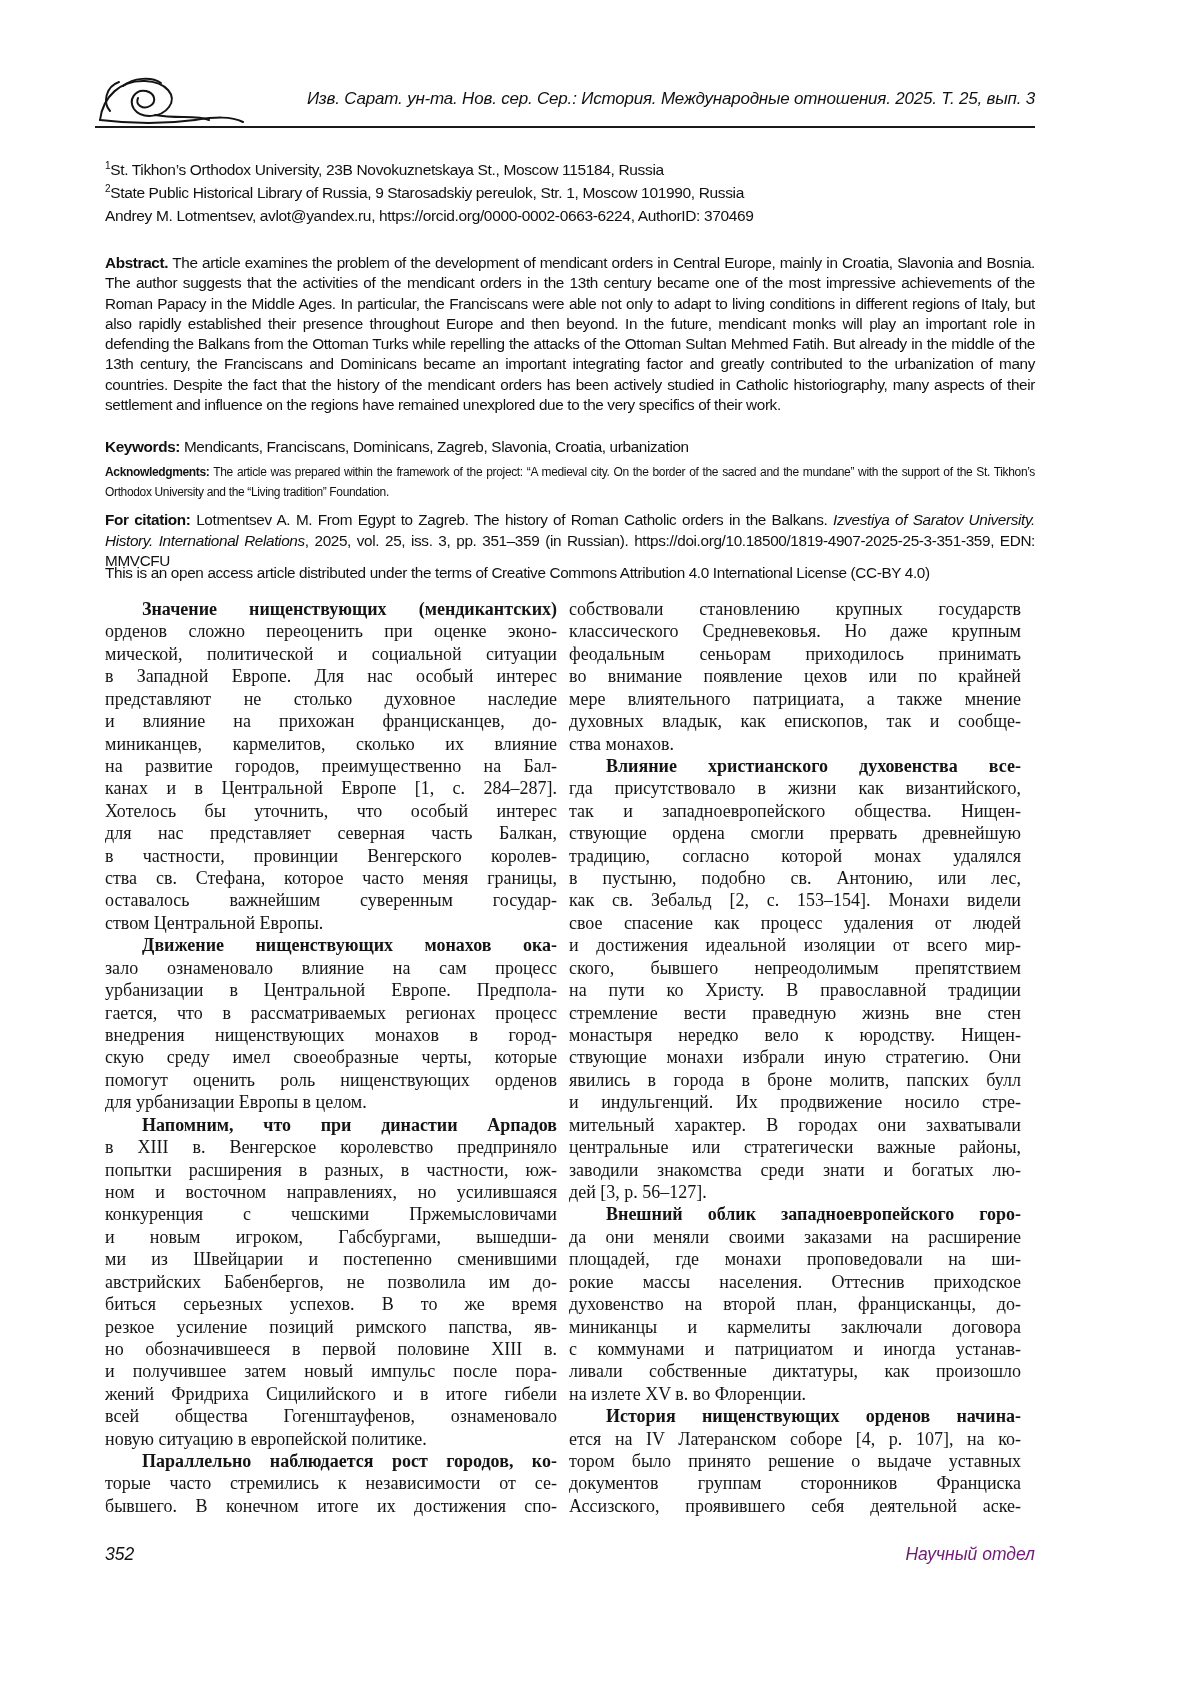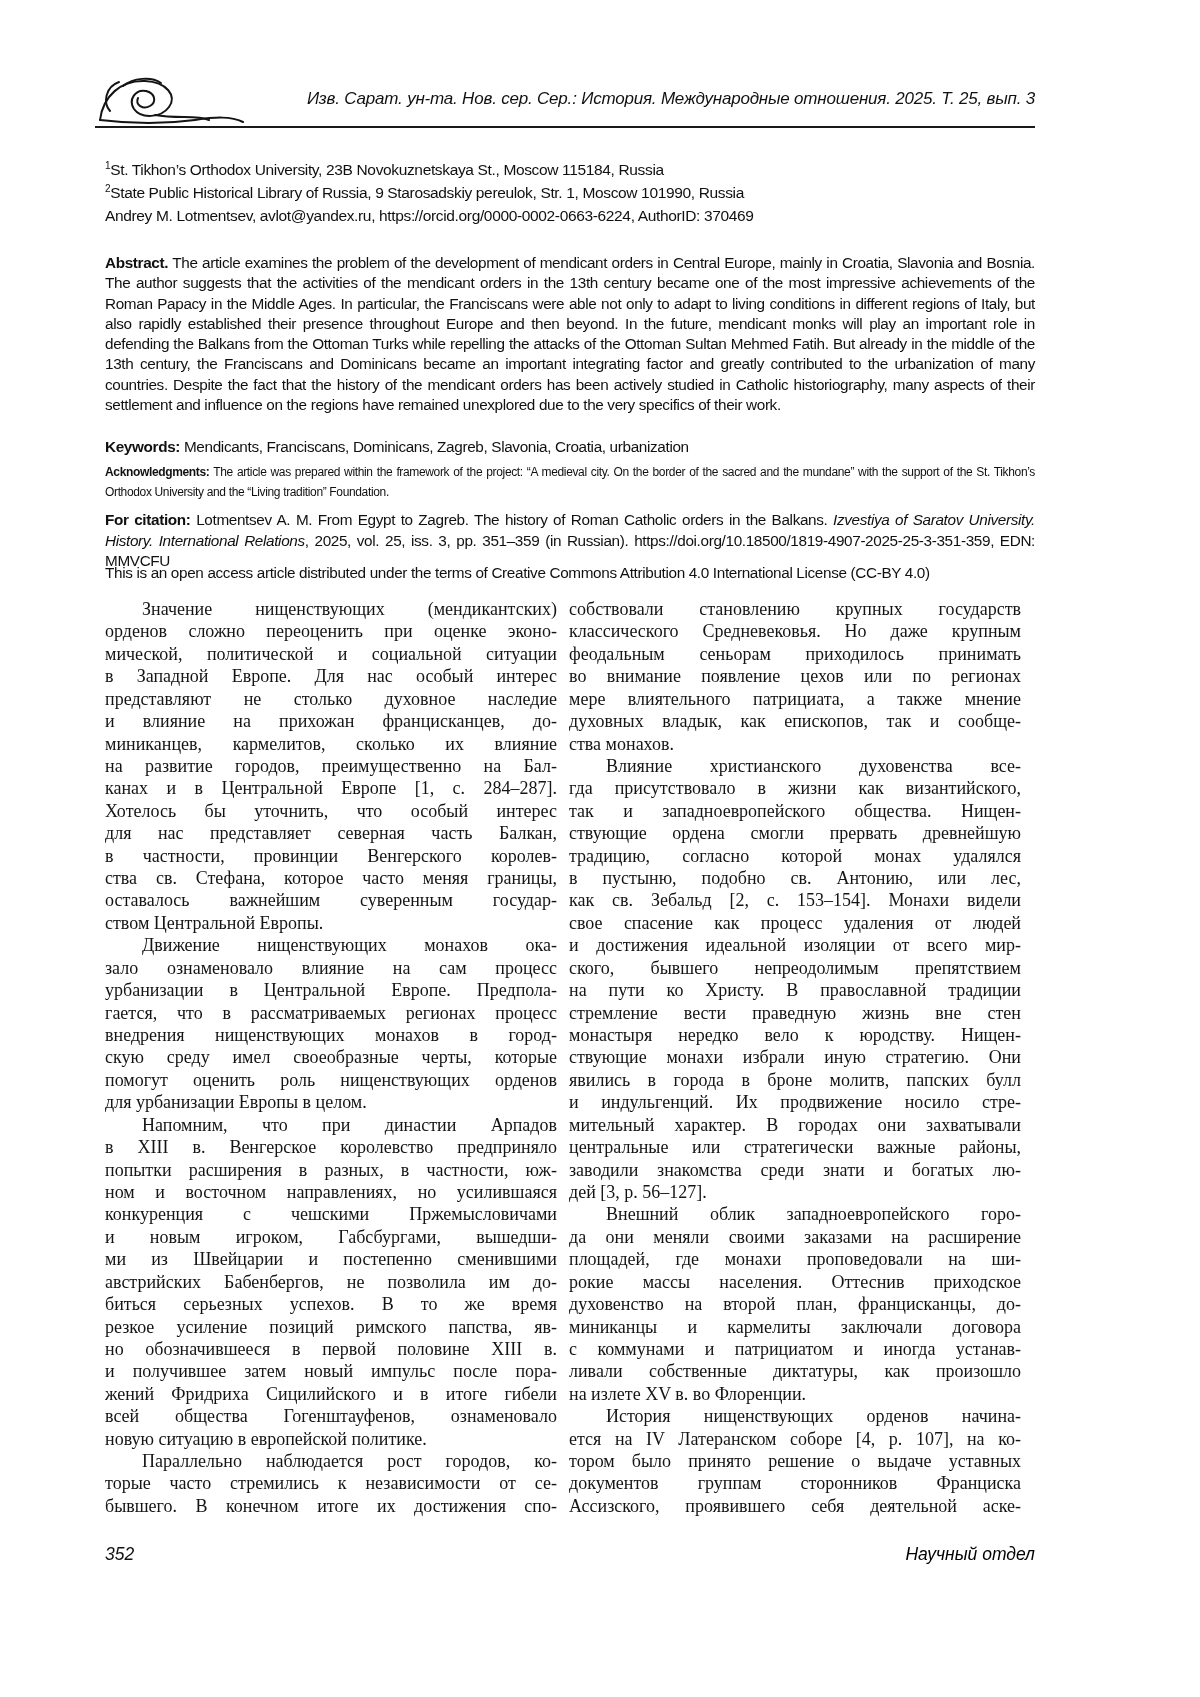--- a/index.html
+++ b/index.html
@@ -41,29 +41,29 @@
   .col{
     position:absolute;top:598px;width:452px;height:925px;
     font:18px/22.42px "Liberation Serif",serif;
     color:#141414;
     overflow:hidden;
   }
   .col-left{left:105px;}
   .col-right{left:569px;}
   .bline{text-align:justify;text-align-last:justify;text-justify:inter-word;white-space:normal;}
   .bline.pend{text-align-last:left;}
-  .bline.ind{text-indent:37px;}
+  .bline.ind{text-indent:37px;font-weight:bold;}
   
   .footer-num{
     position:absolute;left:105px;top:1543px;
     font:italic 17.5px/22px "Liberation Sans",sans-serif;color:#111;
   }
   .footer-sec{
     position:absolute;left:535px;top:1543px;width:500px;text-align:right;
-    font:italic 17.5px/22px "Liberation Sans",sans-serif;color:#000000;
+    font:italic 17.5px/22px "Liberation Sans",sans-serif;color:#701a75;
   }
 </style>
 </head>
 <body>
 
 <div class="page">
 
   <svg class="ornament" viewBox="0 0 150 52" aria-hidden="true">
     <g fill="none" stroke="#141414" stroke-width="2" stroke-linecap="round">
       <path d="M5 46 C8 22 26 6 50 7 C72 8 82 22 74 33 C66 44 46 45 39 35 C33 26 40 15 51 17"></path>
@@ -143,21 +143,21 @@
       <div class="bline">всей общества Гогенштауфенов, ознаменовало</div>
       <div class="bline pend">новую ситуацию в европейской политике.</div>
       <div class="bline ind">Параллельно наблюдается рост городов, ко-</div>
       <div class="bline">торые часто стремились к независимости от се-</div>
       <div class="bline">бывшего. В конечном итоге их достижения спо-</div>
     </div>
   <div class="col col-right">
       <div class="bline">собствовали становлению крупных государств</div>
       <div class="bline">классического Средневековья. Но даже крупным</div>
       <div class="bline">феодальным сеньорам приходилось принимать</div>
-      <div class="bline">во внимание появление цехов или по регионах</div>
+      <div class="bline">во внимание появление цехов или по крайней</div>
       <div class="bline">мере влиятельного патрициата, а также мнение</div>
       <div class="bline">духовных владык, как епископов, так и сообще-</div>
       <div class="bline pend">ства монахов.</div>
       <div class="bline ind">Влияние христианского духовенства все-</div>
       <div class="bline">гда присутствовало в жизни как византийского,</div>
       <div class="bline">так и западноевропейского общества. Нищен-</div>
       <div class="bline">ствующие ордена смогли прервать древнейшую</div>
       <div class="bline">традицию, согласно которой монах удалялся</div>
       <div class="bline">в пустыню, подобно св. Антонию, или лес,</div>
       <div class="bline">как св. Зебальд [2, с. 153–154]. Монахи видели</div>

